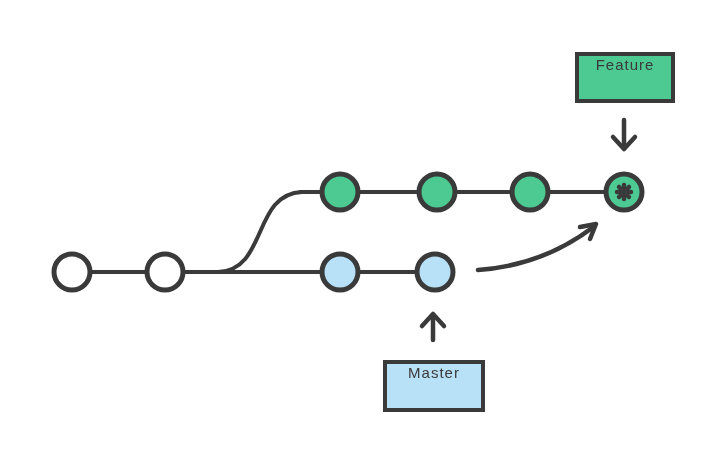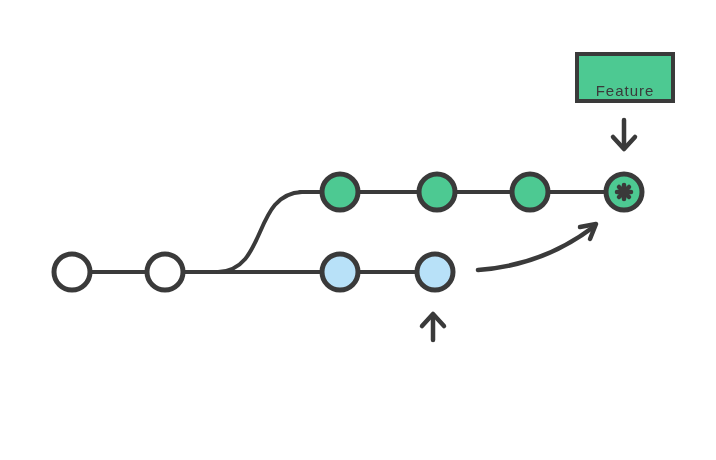--- a/index.html
+++ b/index.html
@@ -37,21 +37,21 @@
     stroke: var(--stroke, #3a3a3a);
     stroke-width: 4.5;
     stroke-linecap: round;
     fill: none;
   }
   .label-box {
     position: absolute;
     box-sizing: border-box;
     border: 4px solid var(--stroke, #3a3a3a);
     display: flex;
-    align-items: flex-end;
+    align-items: flex-start;
     justify-content: center;
     font-size: 15px;
     letter-spacing: 1px;
     color: var(--text, #3a3a3a);
   }
   .label-feature {
     left: 575px; top: 52px;
     width: 100px; height: 51px;
     background: var(--green, #4dc992);
   }
@@ -105,14 +105,17 @@
         <path d="M 619 187 L 629 197"></path>
         <path d="M 619 197 L 629 187"></path>
       </g>
     </g>
   </svg>
 
   <div class="label-box label-feature">
     <span>Feature</span>
   </div>
 
+  <div class="label-box label-master">
+    <span>Master</span>
+  </div>
 
 </div>
 
 </body></html>

